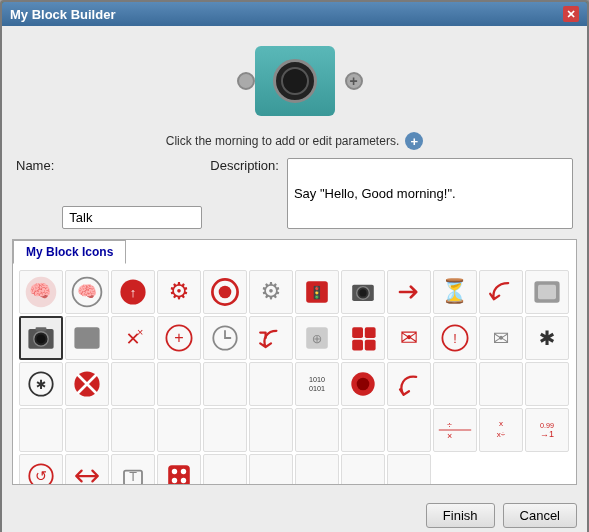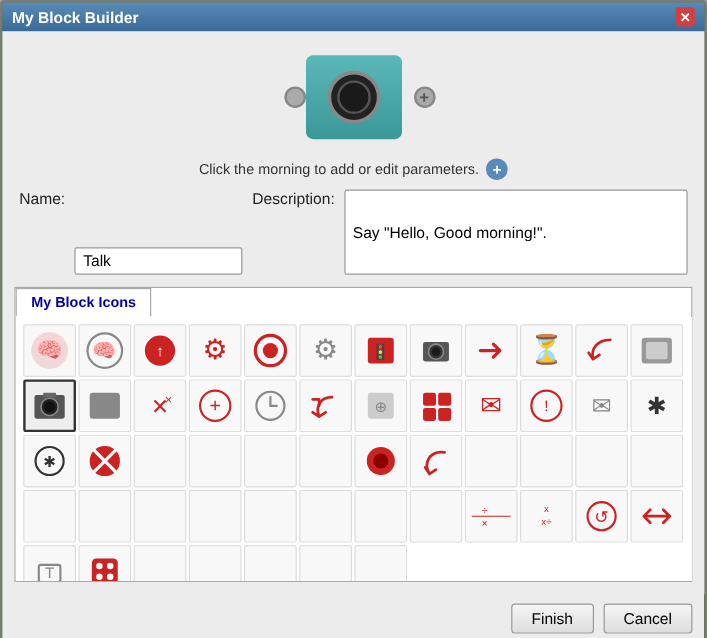--- a/index.html
+++ b/index.html
@@ -431,20 +431,26 @@
               <circle cx="20" cy="20" r="14" fill="#cc2222"></circle>
               <path d="M10 10 L30 30 M30 10 L10 30" stroke="white" stroke-width="3" stroke-linecap="round"></path>
             </svg>
           </div>
           <div class="icon-cell empty"></div>
           <div class="icon-cell empty"></div>
           <div class="icon-cell empty"></div>
           <div class="icon-cell empty"></div>
           <div class="icon-cell">
             <svg viewBox="0 0 40 40" width="36" height="36">
+              <text x="20" y="18" text-anchor="middle" font-size="8" fill="#333">1010</text>
+              <text x="20" y="28" text-anchor="middle" font-size="8" fill="#333">0101</text>
+            </svg>
+          </div>
+          <div class="icon-cell">
+            <svg viewBox="0 0 40 40" width="36" height="36">
               <circle cx="20" cy="20" r="13" fill="#cc2222"></circle>
               <circle cx="20" cy="20" r="7" fill="darkred"></circle>
             </svg>
           </div>
           <div class="icon-cell">
             <svg viewBox="0 0 40 40" width="36" height="36">
               <path d="M28 12 C14 10 8 22 14 32 M14 32 L10 26 M14 32 L20 28" stroke="#cc2222" stroke-width="2.5" fill="none" stroke-linecap="round" stroke-linejoin="round"></path>
             </svg>
           </div>
           <div class="icon-cell empty"></div>
@@ -463,20 +469,26 @@
             <svg viewBox="0 0 40 40" width="36" height="36">
               <text x="14" y="18" text-anchor="middle" font-size="10" fill="#cc2222">÷</text>
               <text x="14" y="30" text-anchor="middle" font-size="10" fill="#cc2222">×</text>
               <line x1="2" y1="20" x2="38" y2="20" stroke="#cc2222" stroke-width="1"></line>
             </svg>
           </div>
           <div class="icon-cell">
             <svg viewBox="0 0 40 40" width="36" height="36">
               <text x="20" y="16" text-anchor="middle" font-size="9" fill="#cc2222">x</text>
               <text x="20" y="28" text-anchor="middle" font-size="9" fill="#cc2222">x÷</text>
+            </svg>
+          </div>
+          <div class="icon-cell">
+            <svg viewBox="0 0 40 40" width="36" height="36">
+              <text x="20" y="18" text-anchor="middle" font-size="8" fill="#cc2222">0.99</text>
+              <text x="20" y="28" text-anchor="middle" font-size="10" fill="#cc2222">→1</text>
             </svg>
           </div>
           <div class="icon-cell">
             <svg viewBox="0 0 40 40" width="36" height="36">
               <circle cx="20" cy="20" r="13" fill="none" stroke="#cc2222" stroke-width="2"></circle>
               <text x="20" y="26" text-anchor="middle" font-size="16" fill="#cc2222">↺</text>
             </svg>
           </div>
           <div class="icon-cell">
             <svg viewBox="0 0 40 40" width="36" height="36">

